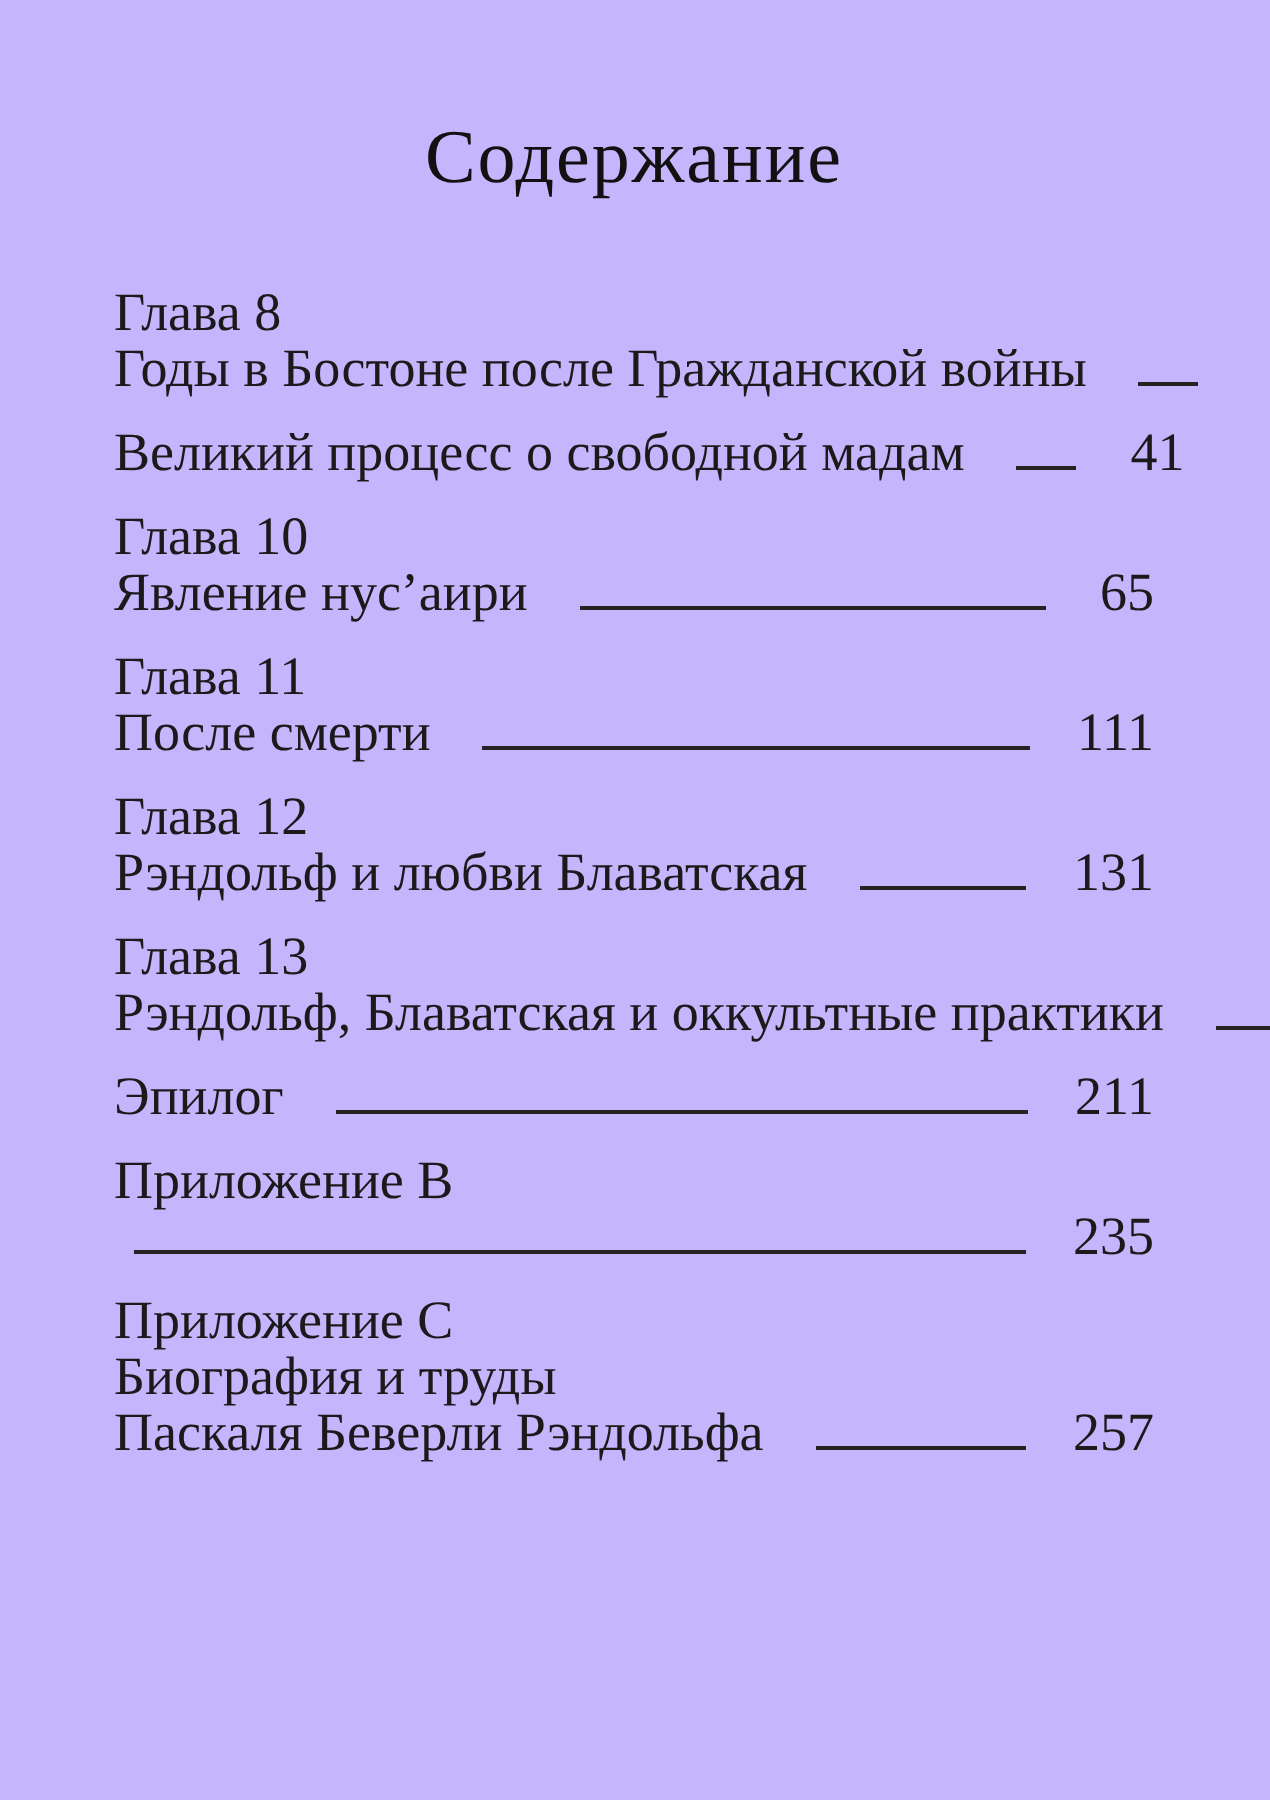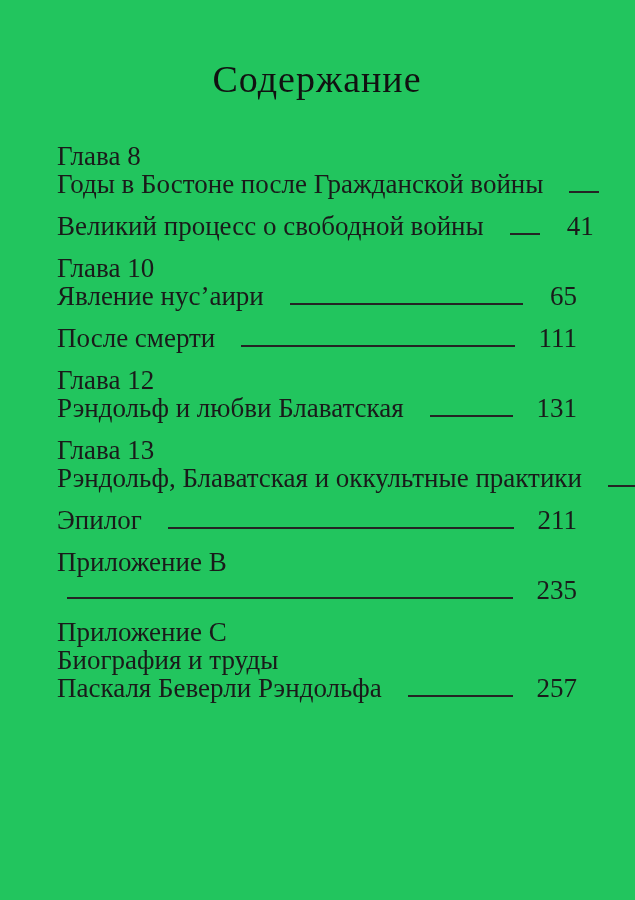--- a/index.html
+++ b/index.html
@@ -7,21 +7,21 @@
     padding: 0;
     background: #ffffff;
   }
   .page {
     position: relative;
     width: 635px;
     height: 900px;
     box-sizing: border-box;
     margin: 0 auto;
     padding: 56px 58px 0 57px;
-    background: #22c55e;
+    background: #c4b5fd;
     color: #1a1a1a;
     font-family: "Liberation Serif", "DejaVu Serif", serif;
     overflow: hidden;
   }
   .toc-title {
     margin: 0 0 40px 0;
     font-size: 38px;
     font-weight: normal;
     line-height: 46px;
     text-align: center;
@@ -72,36 +72,37 @@
     <div class="entry-label">Глава 8</div>
     <div class="entry-row">
       <span class="entry-title">Годы в Бостоне после Гражданской войны</span>
       <span class="leader"></span>
       <span class="page-num">6</span>
     </div>
   </div>
 
   <div class="entry">
     <div class="entry-row">
-      <span class="entry-title">Великий процесс о свободной войны</span>
+      <span class="entry-title">Великий процесс о свободной мадам</span>
       <span class="leader"></span>
       <span class="page-num">41</span>
     </div>
   </div>
 
   <div class="entry">
     <div class="entry-label">Глава 10</div>
     <div class="entry-row">
       <span class="entry-title">Явление нус’аири</span>
       <span class="leader"></span>
       <span class="page-num">65</span>
     </div>
   </div>
 
   <div class="entry">
+    <div class="entry-label">Глава 11</div>
     <div class="entry-row">
       <span class="entry-title">После смерти</span>
       <span class="leader"></span>
       <span class="page-num">111</span>
     </div>
   </div>
 
   <div class="entry">
     <div class="entry-label">Глава 12</div>
     <div class="entry-row">

